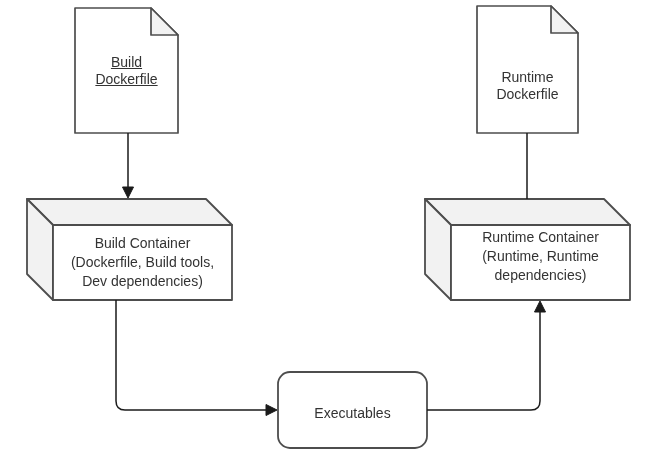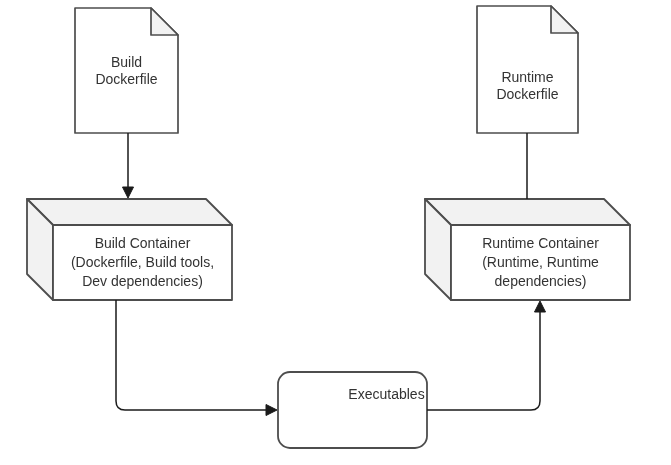--- a/index.html
+++ b/index.html
@@ -77,29 +77,29 @@
       <polygon points="277,410 266,404.5 266,415.5" fill="#1a1a1a" stroke="#1a1a1a" stroke-width="1"></polygon>
     </g>
 
     <g>
       <path d="M427,410 H531 Q540,410 540,401 V312" fill="none" stroke="#1a1a1a" stroke-width="1.5"></path>
       <polygon points="540,301 534.5,312 545.5,312" fill="#1a1a1a" stroke="#1a1a1a" stroke-width="1"></polygon>
     </g>
 
   </svg>
 
-  <div class="node-label doc-label" style="left:75px; top:8px; width:103px; height:125px;">Build
+  <div class="node-label doc-label" style="left:75px; top:8px; width:103px; height:125px;text-decoration:underline;">Build
 Dockerfile</div>
 
   <div class="node-label doc-label" style="left:477px; top:22px; width:101px; height:127px;">Runtime
 Dockerfile</div>
 
   <div class="node-label" style="left:53px; top:225px; width:179px; height:75px;">Build Container
 (Dockerfile, Build tools,
 Dev dependencies)</div>
 
-  <div class="node-label" style="left:451px; top:225px; width:179px; height:75px;">Runtime Container
+  <div class="node-label" style="left:451px; top:219px; width:179px; height:75px;">Runtime Container
 (Runtime, Runtime
 dependencies)</div>
 
-  <div class="node-label" style="left:278px; top:356px; width:149px; height:76px;padding-left:34px;">Executables</div>
+  <div class="node-label" style="left:278px; top:375px; width:149px; height:76px;">Executables</div>
 
 </div>
 
 </body></html>

